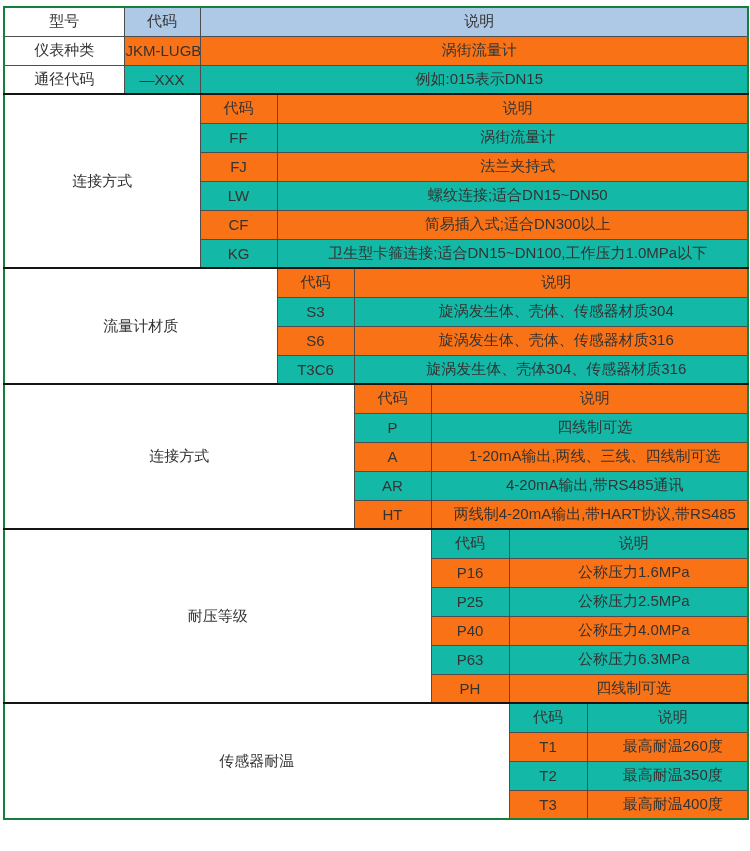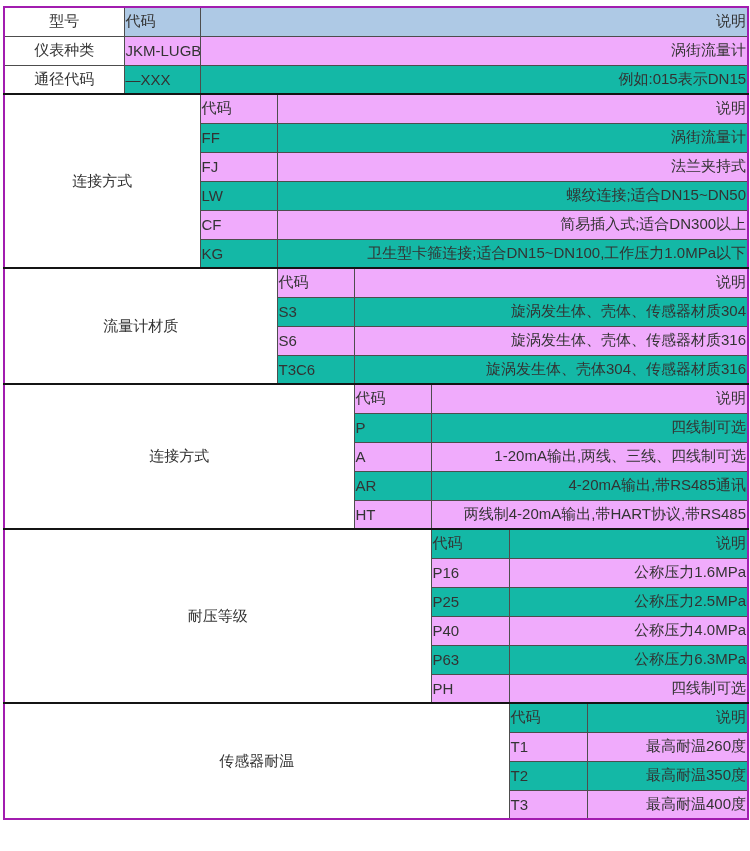--- a/index.html
+++ b/index.html
@@ -12,46 +12,46 @@
     width: 750px;
     height: 851px;
     background: #ffffff;
     box-sizing: border-box;
     padding: 6px 3px 4px 3px;
   }
   table.spec {
     border-collapse: collapse;
     table-layout: fixed;
     width: 744px;
-    border: 2px solid #a21caf;
+    border: 2px solid #15803d;
   }
   table.spec td {
     border: 1px solid #4d4d4d;
     height: 29px;
     font-size: 15px;
     color: #333333;
     overflow: hidden;
     white-space: nowrap;
     box-sizing: border-box;
   }
   tr.section-start td {
     border-top: 2px solid #141414;
   }
   td.hdr-blue  { background: #aec9e5; }
-  td.blue      { background: #f0abfc; }
+  td.blue      { background: #f97316; }
   td.white     { background: #14b8a6; }
   td.lbl {
     text-align: center;
     background: #ffffff;
   }
   td.code {
-    text-align: left;
+    text-align: center;
   }
   td.desc {
-    text-align: right;
+    text-align: center;
     padding-left: 12px;
   }
 </style>
 </head>
 <body>
 
 <div class="page">
   <table class="spec">
     <colgroup>
       <col style="width:120px">

